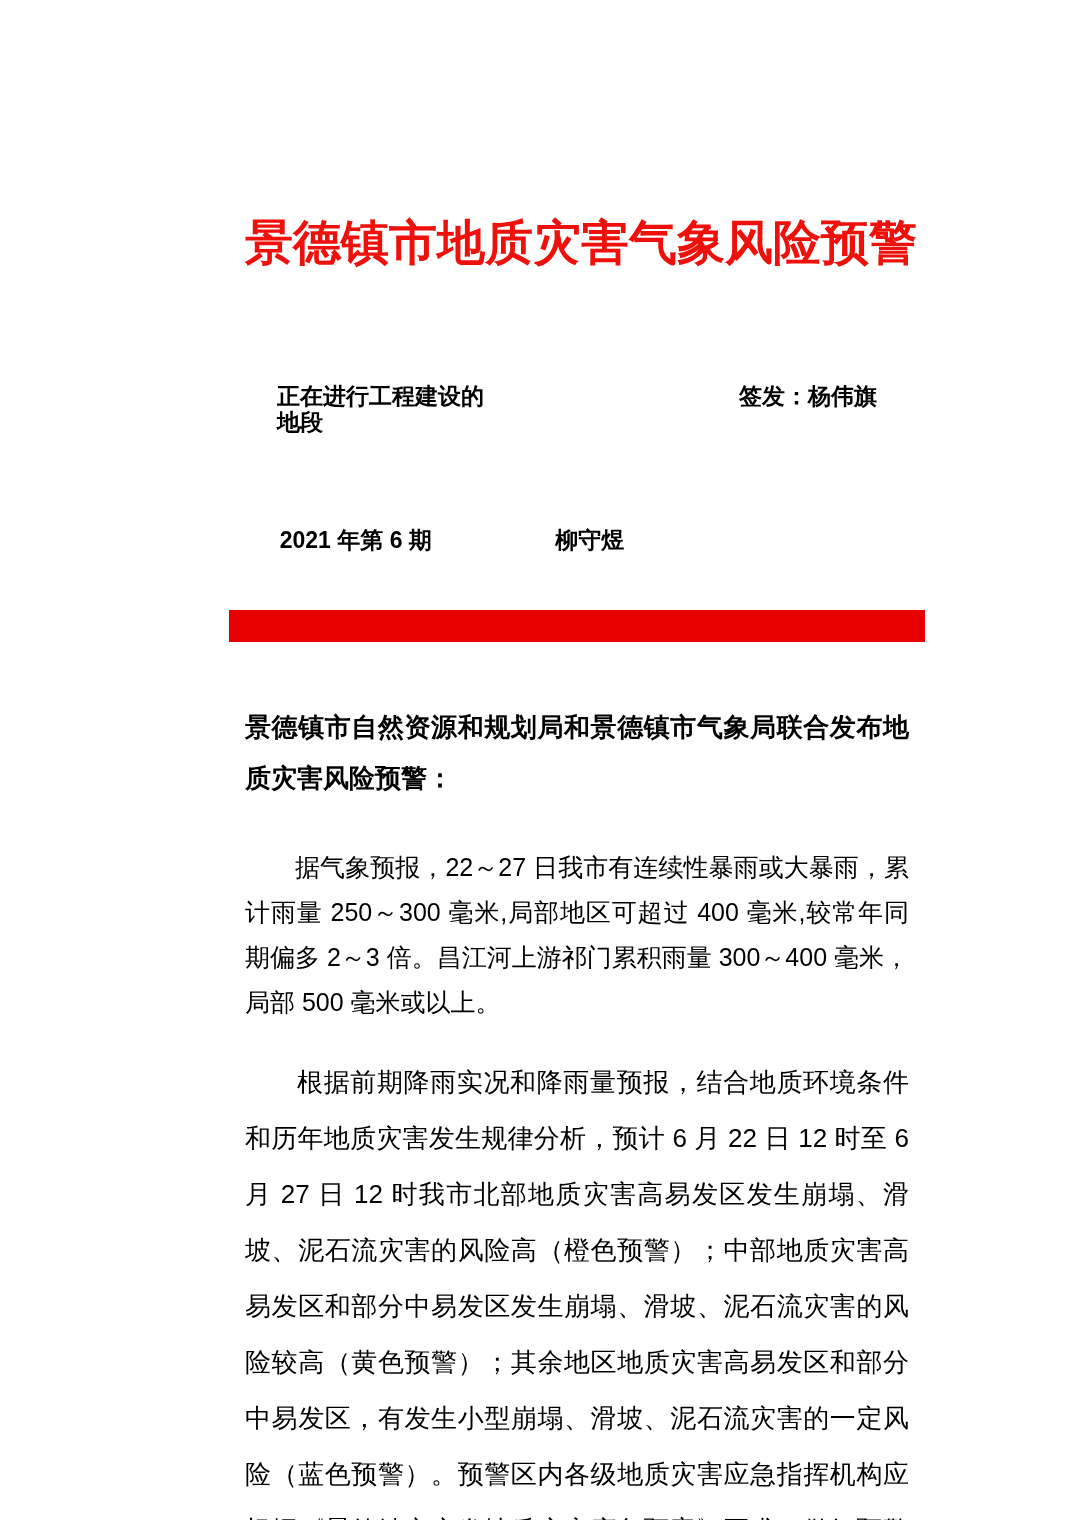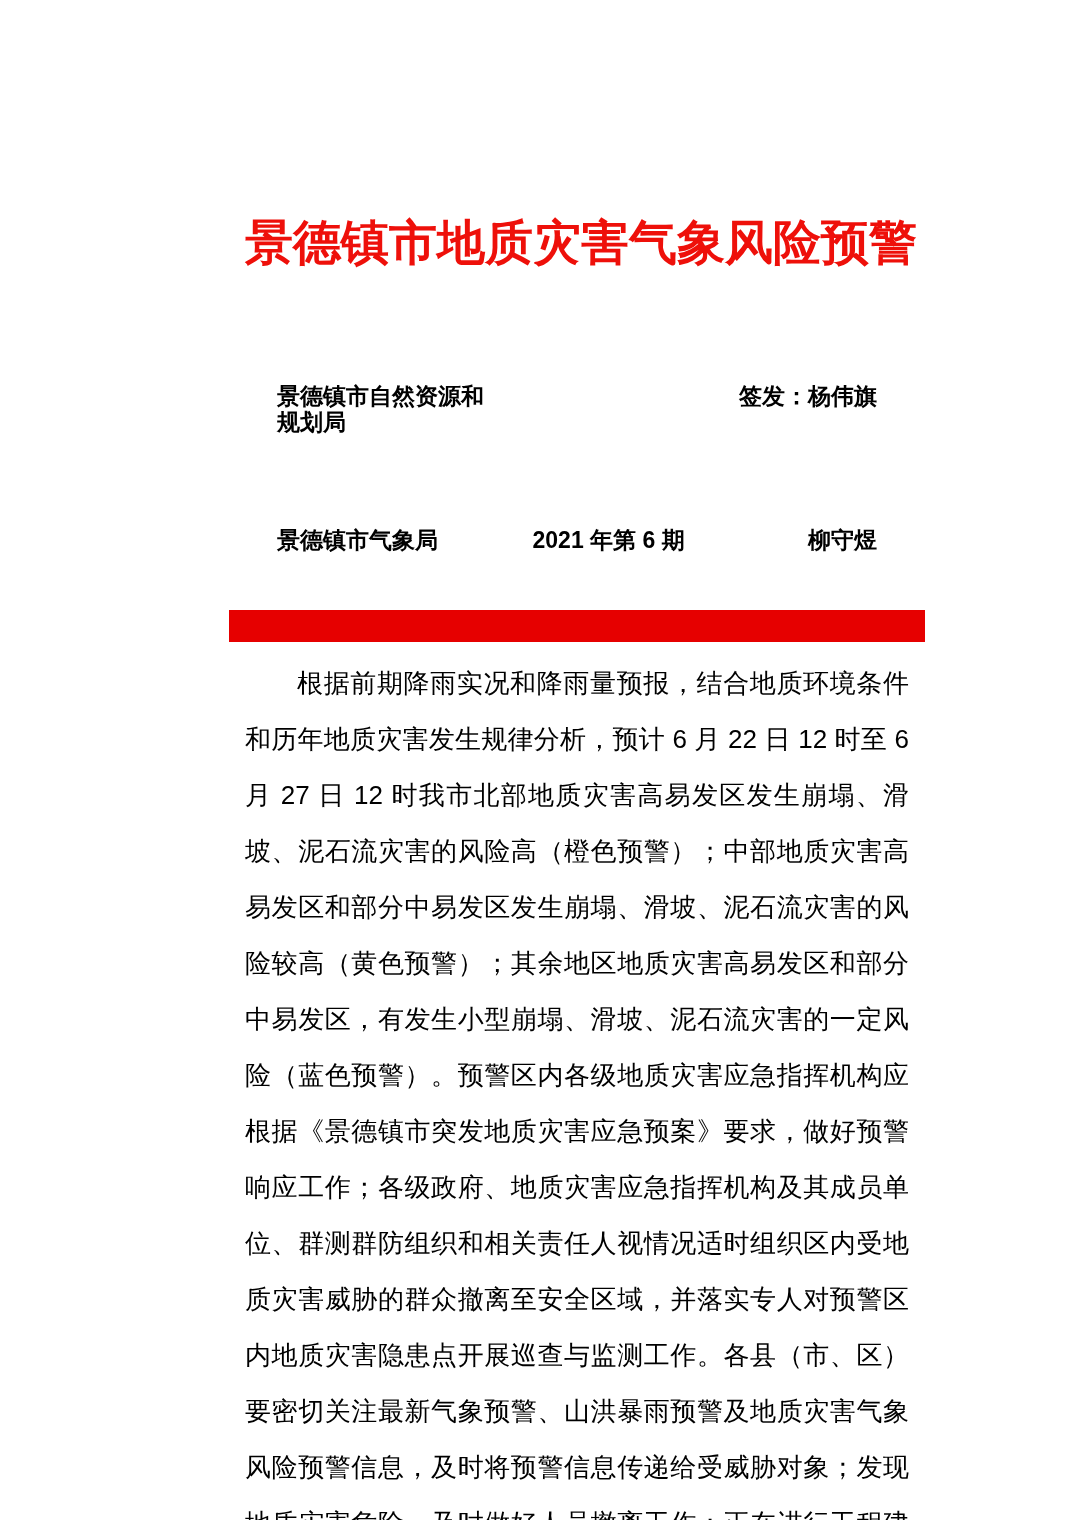--- a/index.html
+++ b/index.html
@@ -71,31 +71,32 @@
 </head>
 <body>
 
 <div class="page">
   <div class="content">
 
     <h1 class="doc-title">景德镇市地质灾害气象风险预警</h1>
 
     <div class="masthead">
       <div class="masthead-row">
-        <span class="mh-left">景德镇市自然资源和规划局</span>
+        <span class="mh-left">正在进行工程建设的地段</span>
         <span class="mh-center"></span>
         <span class="mh-right">签发：杨伟旗</span>
       </div>
       <div class="masthead-row">
-        <span class="mh-left">景德镇市气象局</span>
         <span class="mh-center">2021 年第 6 期</span>
         <span class="mh-right">柳守煜</span>
       </div>
     </div>
 
     <div class="red-rule"></div>
 
+    <p class="lead-para">景德镇市自然资源和规划局和景德镇市气象局联合发布地质灾害风险预警：</p>
 
+    <p class="body-para-tight">据气象预报，22～27 日我市有连续性暴雨或大暴雨，累计雨量 250～300 毫米,局部地区可超过 400 毫米,较常年同期偏多 2～3 倍。昌江河上游祁门累积雨量 300～400 毫米，局部 500 毫米或以上。</p>
 
     <p class="body-para-loose">根据前期降雨实况和降雨量预报，结合地质环境条件和历年地质灾害发生规律分析，预计 6 月 22 日 12 时至 6 月 27 日 12 时我市北部地质灾害高易发区发生崩塌、滑坡、泥石流灾害的风险高（橙色预警）；中部地质灾害高易发区和部分中易发区发生崩塌、滑坡、泥石流灾害的风险较高（黄色预警）；其余地区地质灾害高易发区和部分中易发区，有发生小型崩塌、滑坡、泥石流灾害的一定风险（蓝色预警）。预警区内各级地质灾害应急指挥机构应根据《景德镇市突发地质灾害应急预案》要求，做好预警响应工作；各级政府、地质灾害应急指挥机构及其成员单位、群测群防组织和相关责任人视情况适时组织区内受地质灾害威胁的群众撤离至安全区域，并落实专人对预警区内地质灾害隐患点开展巡查与监测工作。各县（市、区）要密切关注最新气象预警、山洪暴雨预警及地质灾害气象风险预警信息，及时将预警信息传递给受威胁对象；发现地质灾害危险，及时做好人员撤离工作；正在进行工程建设的地段，应采取严格的防灾措施。</p>
 
   </div>
 </div>
 
 </body></html>

